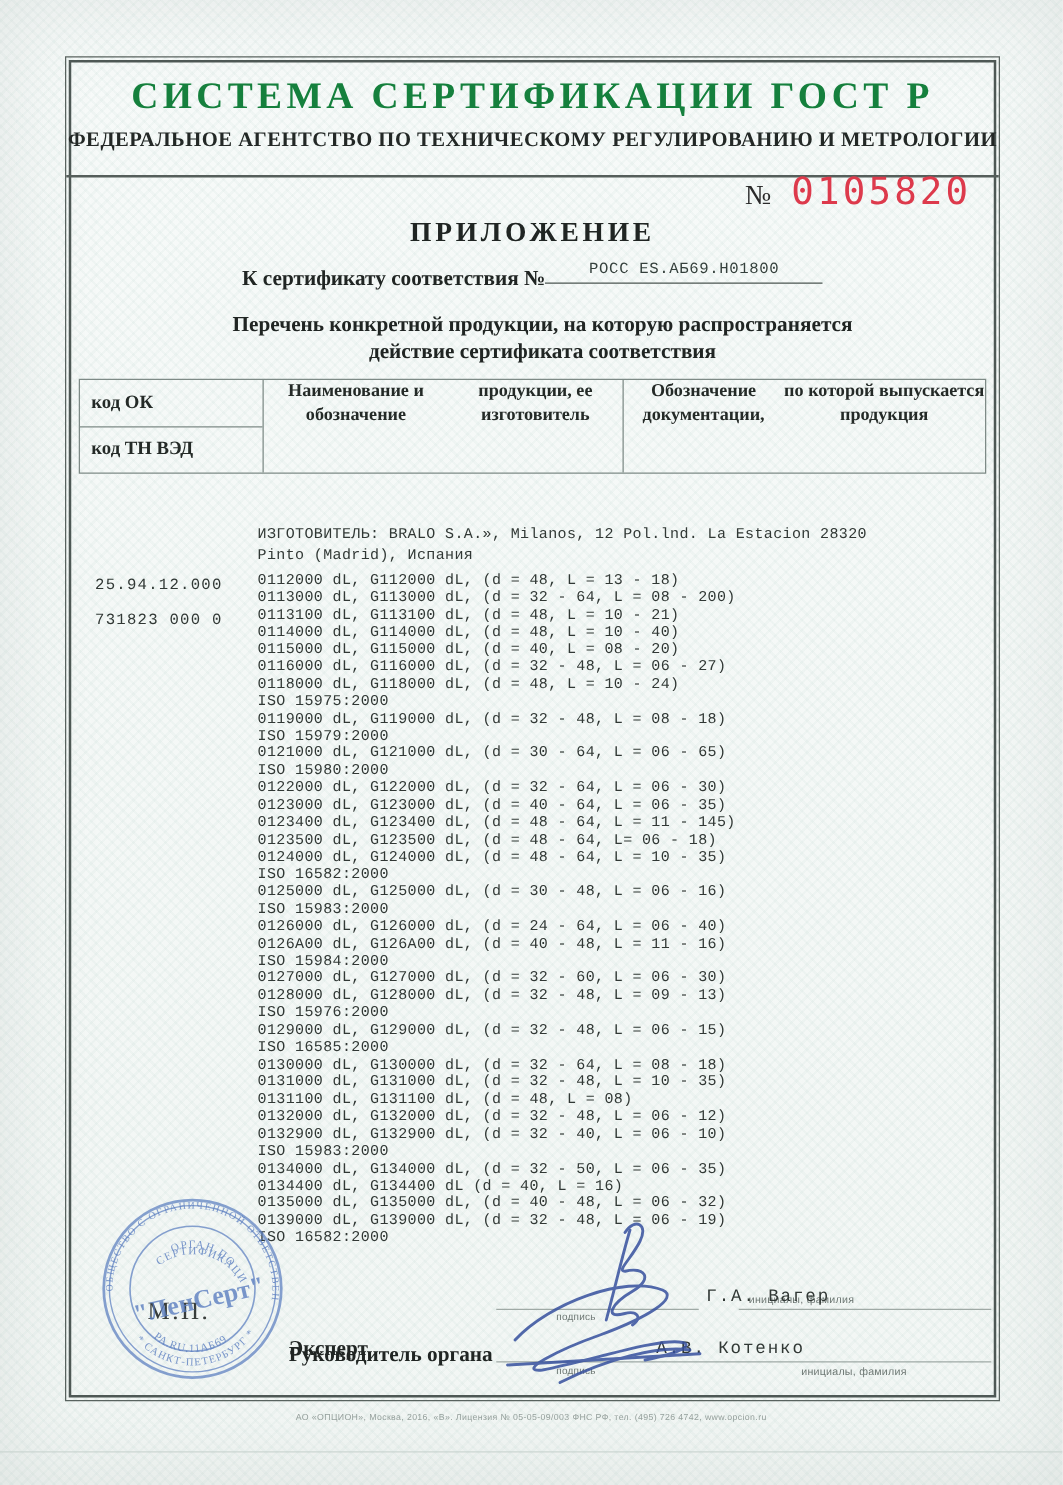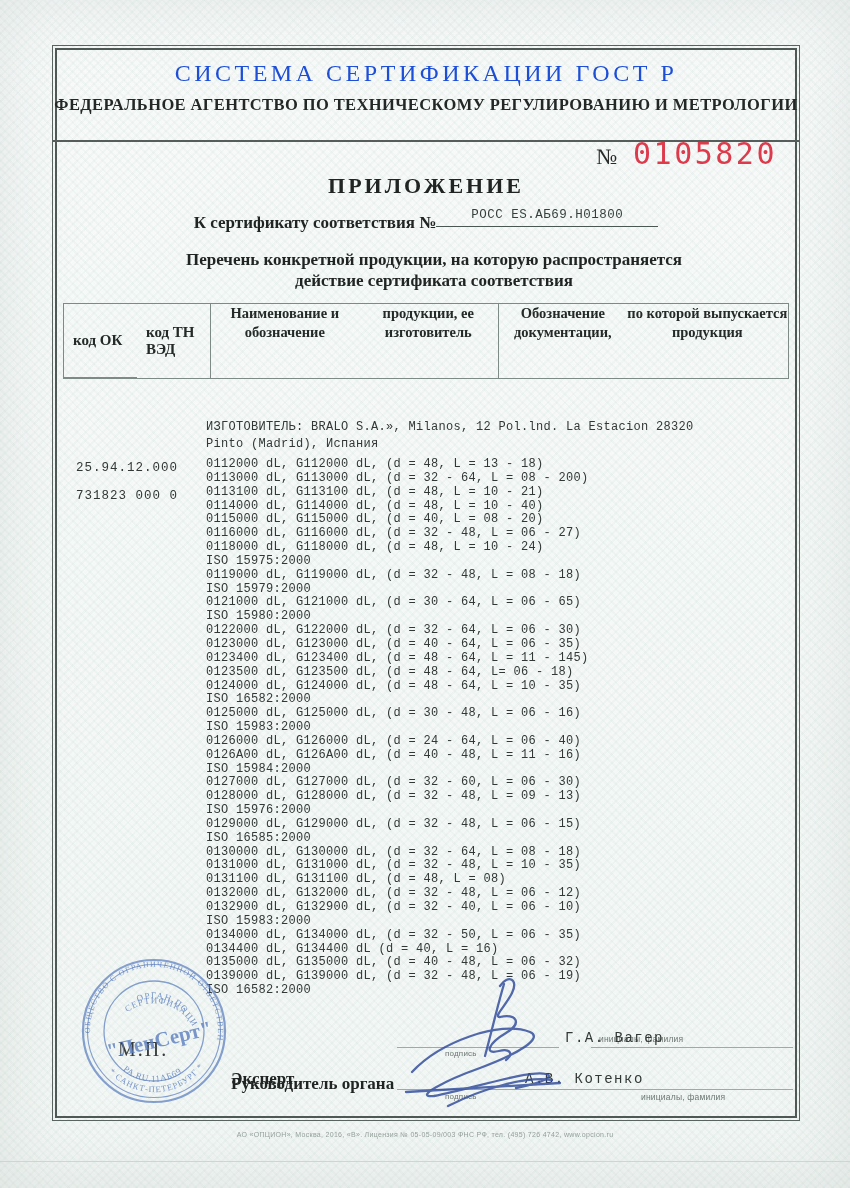--- a/index.html
+++ b/index.html
@@ -16,21 +16,21 @@
     position:absolute;left:52px;top:45px;width:748px;height:1076px;
     border:1.5px solid #59635f;box-sizing:border-box;
   }
   .frame::before{
     content:"";position:absolute;inset:2px;border:2px solid #4e5855;pointer-events:none;
   }
   .header-box{
     position:absolute;top:0;left:0;right:0;height:80px;
     border-bottom:2.5px solid #555e5b;text-align:center;padding-top:14px;box-sizing:content-box;
   }
-  .h1{font-size:24px;font-weight:normal;letter-spacing:3.5px;color:#1d4ed8;line-height:1.15;}
+  .h1{font-size:30px;font-weight:bold;letter-spacing:3.5px;color:#15803d;line-height:1.15;}
   .h2{font-size:16.5px;font-weight:bold;letter-spacing:0.4px;color:#232826;margin-top:7px;}
   .doc-number{position:absolute;top:90px;right:22px;display:flex;align-items:baseline;gap:16px;}
   .doc-number .no-sign{font-size:22px;color:#2a2a2a;}
   .doc-number .no-value{
     font-family:"DejaVu Sans Mono",monospace;font-size:30px;letter-spacing:2.5px;color:#dd3a4c;
   }
   .title{position:absolute;top:127px;left:0;right:0;text-align:center;
     font-size:22px;font-weight:bold;letter-spacing:3px;color:#202523;}
   .certline{position:absolute;top:167px;left:0;right:0;display:flex;justify-content:center;align-items:flex-end;}
   .certline .lbl{font-size:17px;font-weight:bold;color:#202523;}
@@ -38,21 +38,21 @@
     width:222px;text-align:center;font-family:"Liberation Mono",monospace;font-size:12.5px;
     letter-spacing:0.5px;color:#35403c;border-bottom:1.5px solid #4c5652;padding-bottom:4px;
     transform:translateY(-6px);
   }
   .subtitle{position:absolute;top:203px;left:16px;right:0;text-align:center;
     font-size:17px;font-weight:bold;color:#202523;line-height:21px;}
   .ptable{
     position:absolute;top:257px;left:10px;width:726px;height:76px;
     display:flex;border:1px solid #7e8a86;box-sizing:border-box;background:rgba(255,255,255,0.0);
   }
-  .ptable .c1{width:146px;border-right:1px solid #7e8a86;display:flex;flex-direction:row;}
+  .ptable .c1{width:146px;border-right:1px solid #7e8a86;display:flex;flex-direction:column;}
   .ptable .c1 > div{flex:1;display:flex;align-items:center;padding-left:9px;font-size:15px;font-weight:600;color:#242a27;}
   .ptable .c1 > div:first-child{border-bottom:1px solid #7e8a86;}
   .ptable .c2{width:287px;border-right:1px solid #7e8a86;}
   .ptable .c2,.ptable .c3{display:flex;flex-direction:row;justify-content:flex-start;text-align:center;
     font-size:14.5px;font-weight:600;line-height:19px;color:#242a27;}
   .ptable .c3{flex:1;}
   .mono{font-family:"Liberation Mono",monospace;color:#313835;}
   .codes-ok{position:absolute;left:23px;top:415px;font-size:12.5px;letter-spacing:1px;}
   .codes-tnved{position:absolute;left:23px;top:443px;font-size:12.5px;letter-spacing:1px;}
   .manufacturer{position:absolute;left:153px;top:373px;font-size:12px;line-height:16.5px;letter-spacing:0.3px;}

